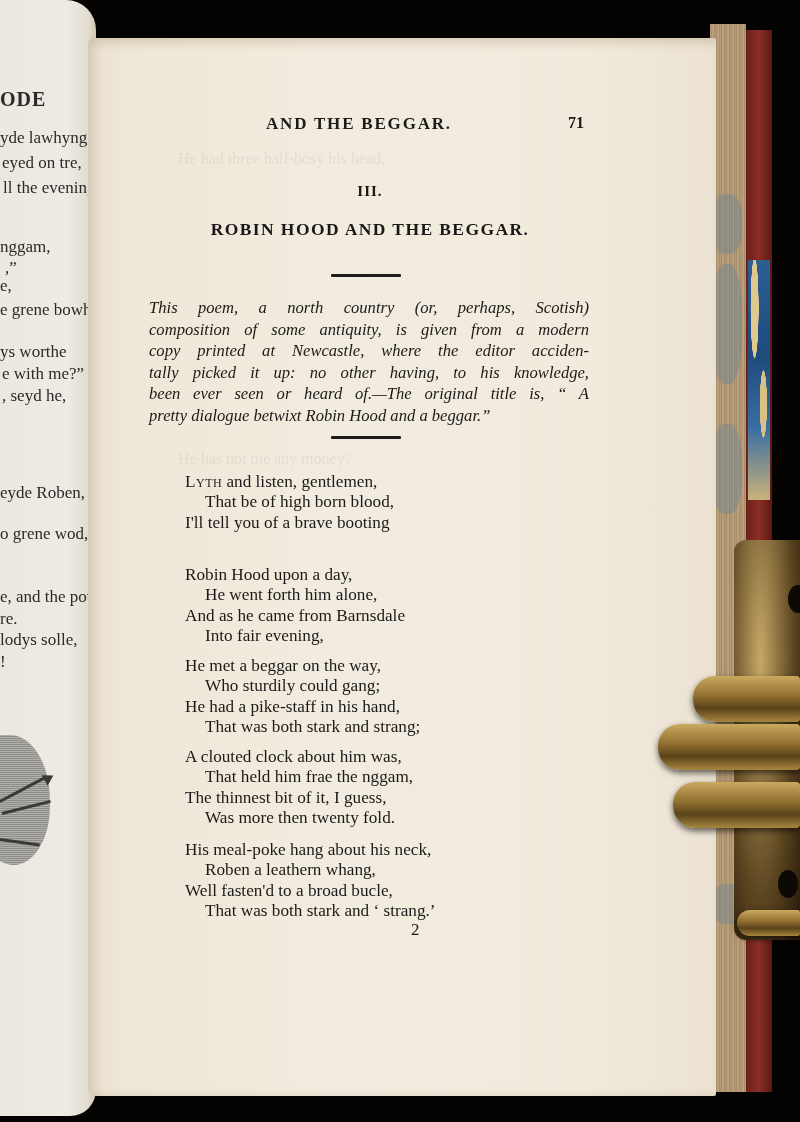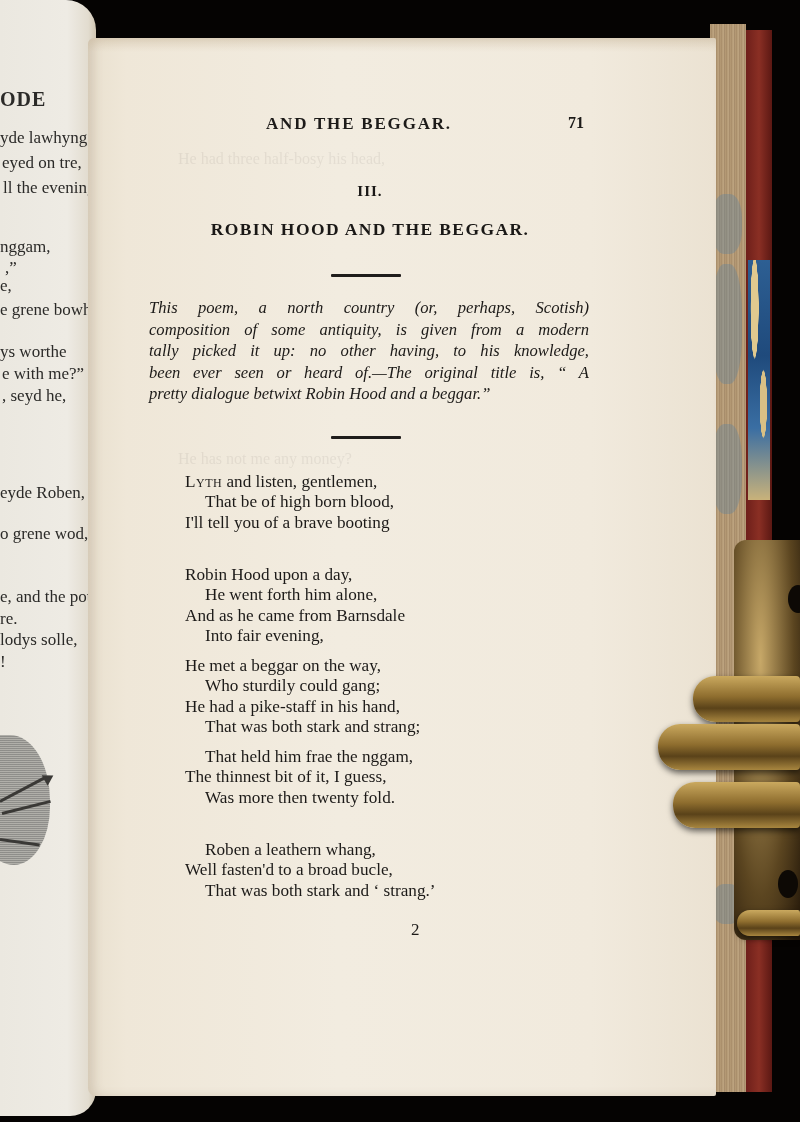--- a/index.html
+++ b/index.html
@@ -159,20 +159,21 @@
 
 <div class="running-head">AND THE BEGGAR.</div>
 <div class="page-number">71</div>
 <div class="section-number">III.</div>
 <div class="title">ROBIN HOOD AND THE BEGGAR.</div>
 <div class="rule" style="left:331px; top:274px;"></div>
 
 <div class="intro">
   <span class="line">This poem, a north country (or, perhaps, Scotish)</span>
   <span class="line">composition of some antiquity, is given from a modern</span>
+  <span class="line">copy printed at Newcastle, where the editor acciden-</span>
   <span class="line">tally picked it up: no other having, to his knowledge,</span>
   <span class="line">been ever seen or heard of.—The original title is, “ A</span>
   <span class="line last">pretty dialogue betwixt Robin Hood and a beggar.”</span>
 </div>
 
 <div class="rule" style="left:331px; top:436px;"></div>
 
 <div class="stanza" style="top:472px;">
   <span class="v"><span class="smallcaps">Lyth</span><span> and listen, gentlemen,</span></span>
   <span class="v indent">That be of high born blood,</span>
@@ -187,26 +188,28 @@
 </div>
 
 <div class="stanza" style="top:656px;">
   <span class="v">He met a beggar on the way,</span>
   <span class="v indent">Who sturdily could gang;</span>
   <span class="v">He had a pike-staff in his hand,</span>
   <span class="v indent">That was both stark and strang;</span>
 </div>
 
 <div class="stanza" style="top:747px;">
+  <span class="v">A clouted clock about him was,</span>
   <span class="v indent">That held him frae the nggam,</span>
   <span class="v">The thinnest bit of it, I guess,</span>
   <span class="v indent">Was more then twenty fold.</span>
 </div>
 
 <div class="stanza" style="top:840px;">
+  <span class="v">His meal-poke hang about his neck,</span>
   <span class="v indent">Roben a leathern whang,</span>
   <span class="v">Well fasten'd to a broad bucle,</span>
   <span class="v indent">That was both stark and ‘ strang.’</span>
 </div>
 
 <div class="signature">2</div>
 
 <div class="clasp-back"></div>
 <div class="clasp-hole" style="left:788px; top:585px;"></div>
 <div class="clasp-finger" style="left:693px; top:676px; width:107px;"></div>

